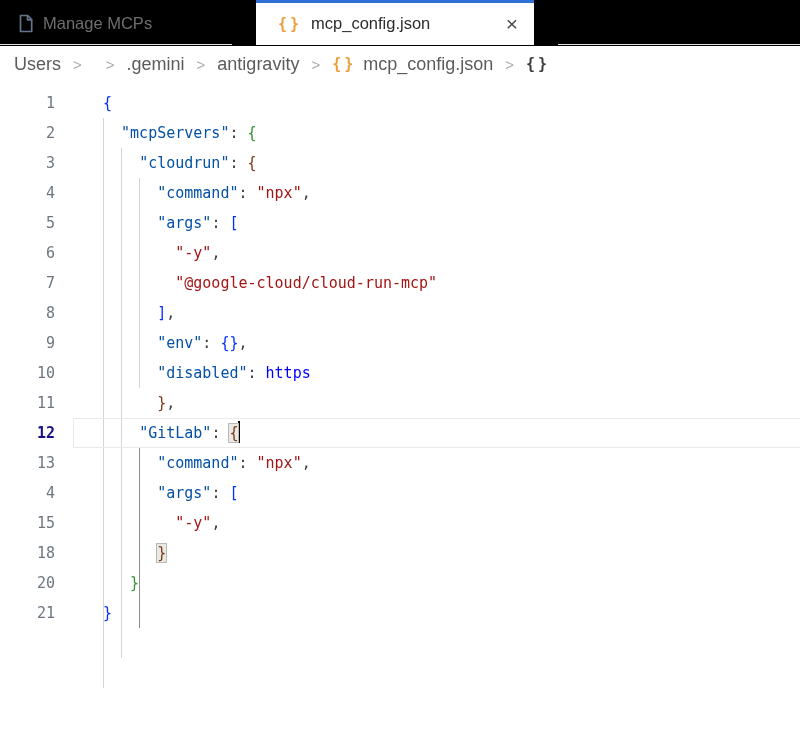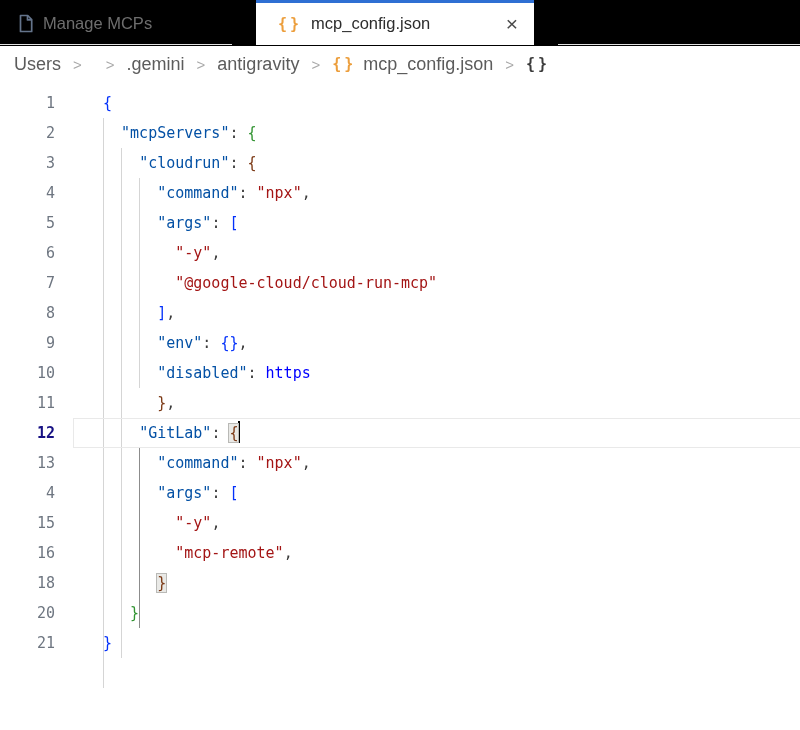--- a/index.html
+++ b/index.html
@@ -152,24 +152,20 @@
       </div>
       <div class="line">
         <span class="ln">4</span>
         <span class="code"><span class="tk ws">      </span><span class="tk pk">"args"</span><span class="tk pu">: </span><span class="tk b1">[</span></span>
       </div>
       <div class="line">
         <span class="ln">15</span>
         <span class="code"><span class="tk ws">        </span><span class="tk st">"-y"</span><span class="tk pu">,</span></span>
       </div>
       <div class="line">
-        <span class="ln">16</span>
-        <span class="code"><span class="tk ws">        </span><span class="tk st">"mcp-remote"</span><span class="tk pu">,</span></span>
-      </div>
-      <div class="line">
         <span class="ln">18</span>
         <span class="code"><span class="tk ws">      </span><span class="tk bm b3">}</span></span>
       </div>
       <div class="line">
         <span class="ln">20</span>
         <span class="code"><span class="tk ws">   </span><span class="tk b2">}</span></span>
       </div>
       <div class="line">
         <span class="ln">21</span>
         <span class="code"><span class="tk b1">}</span></span>

